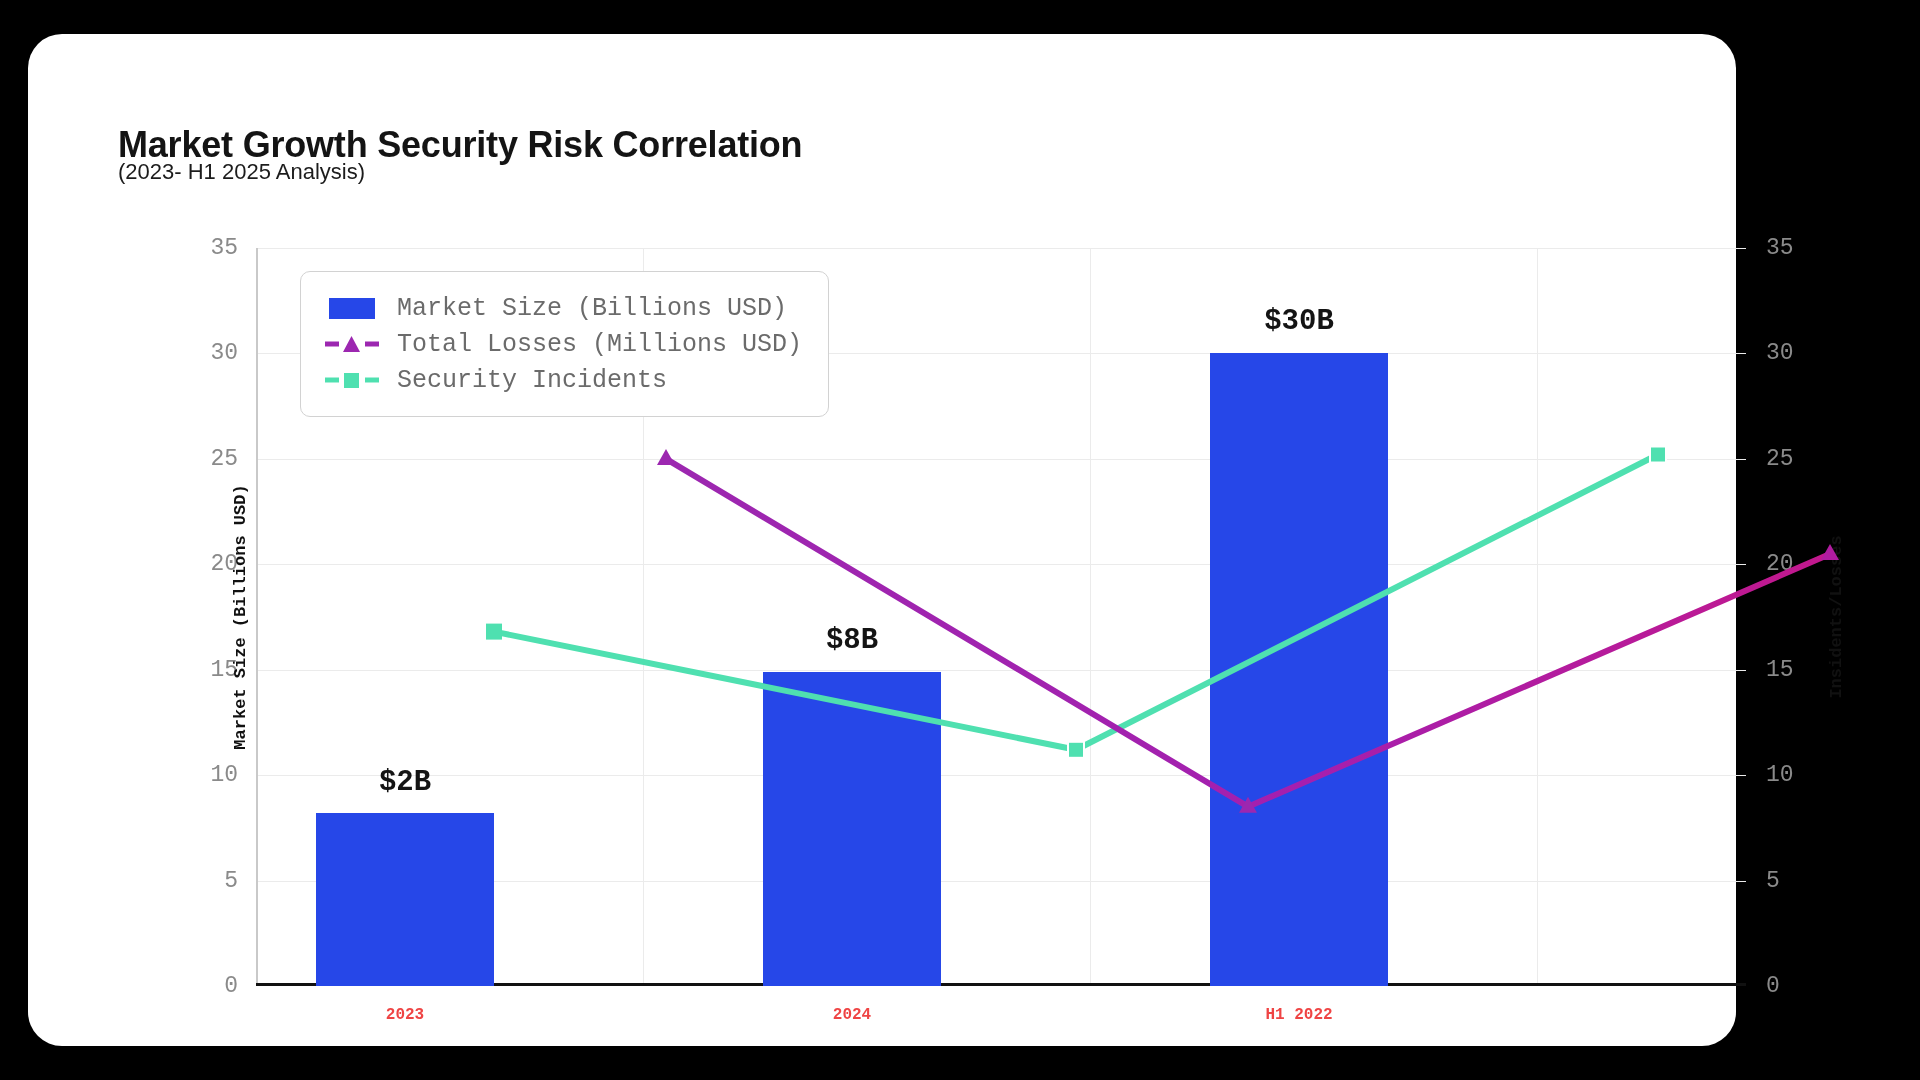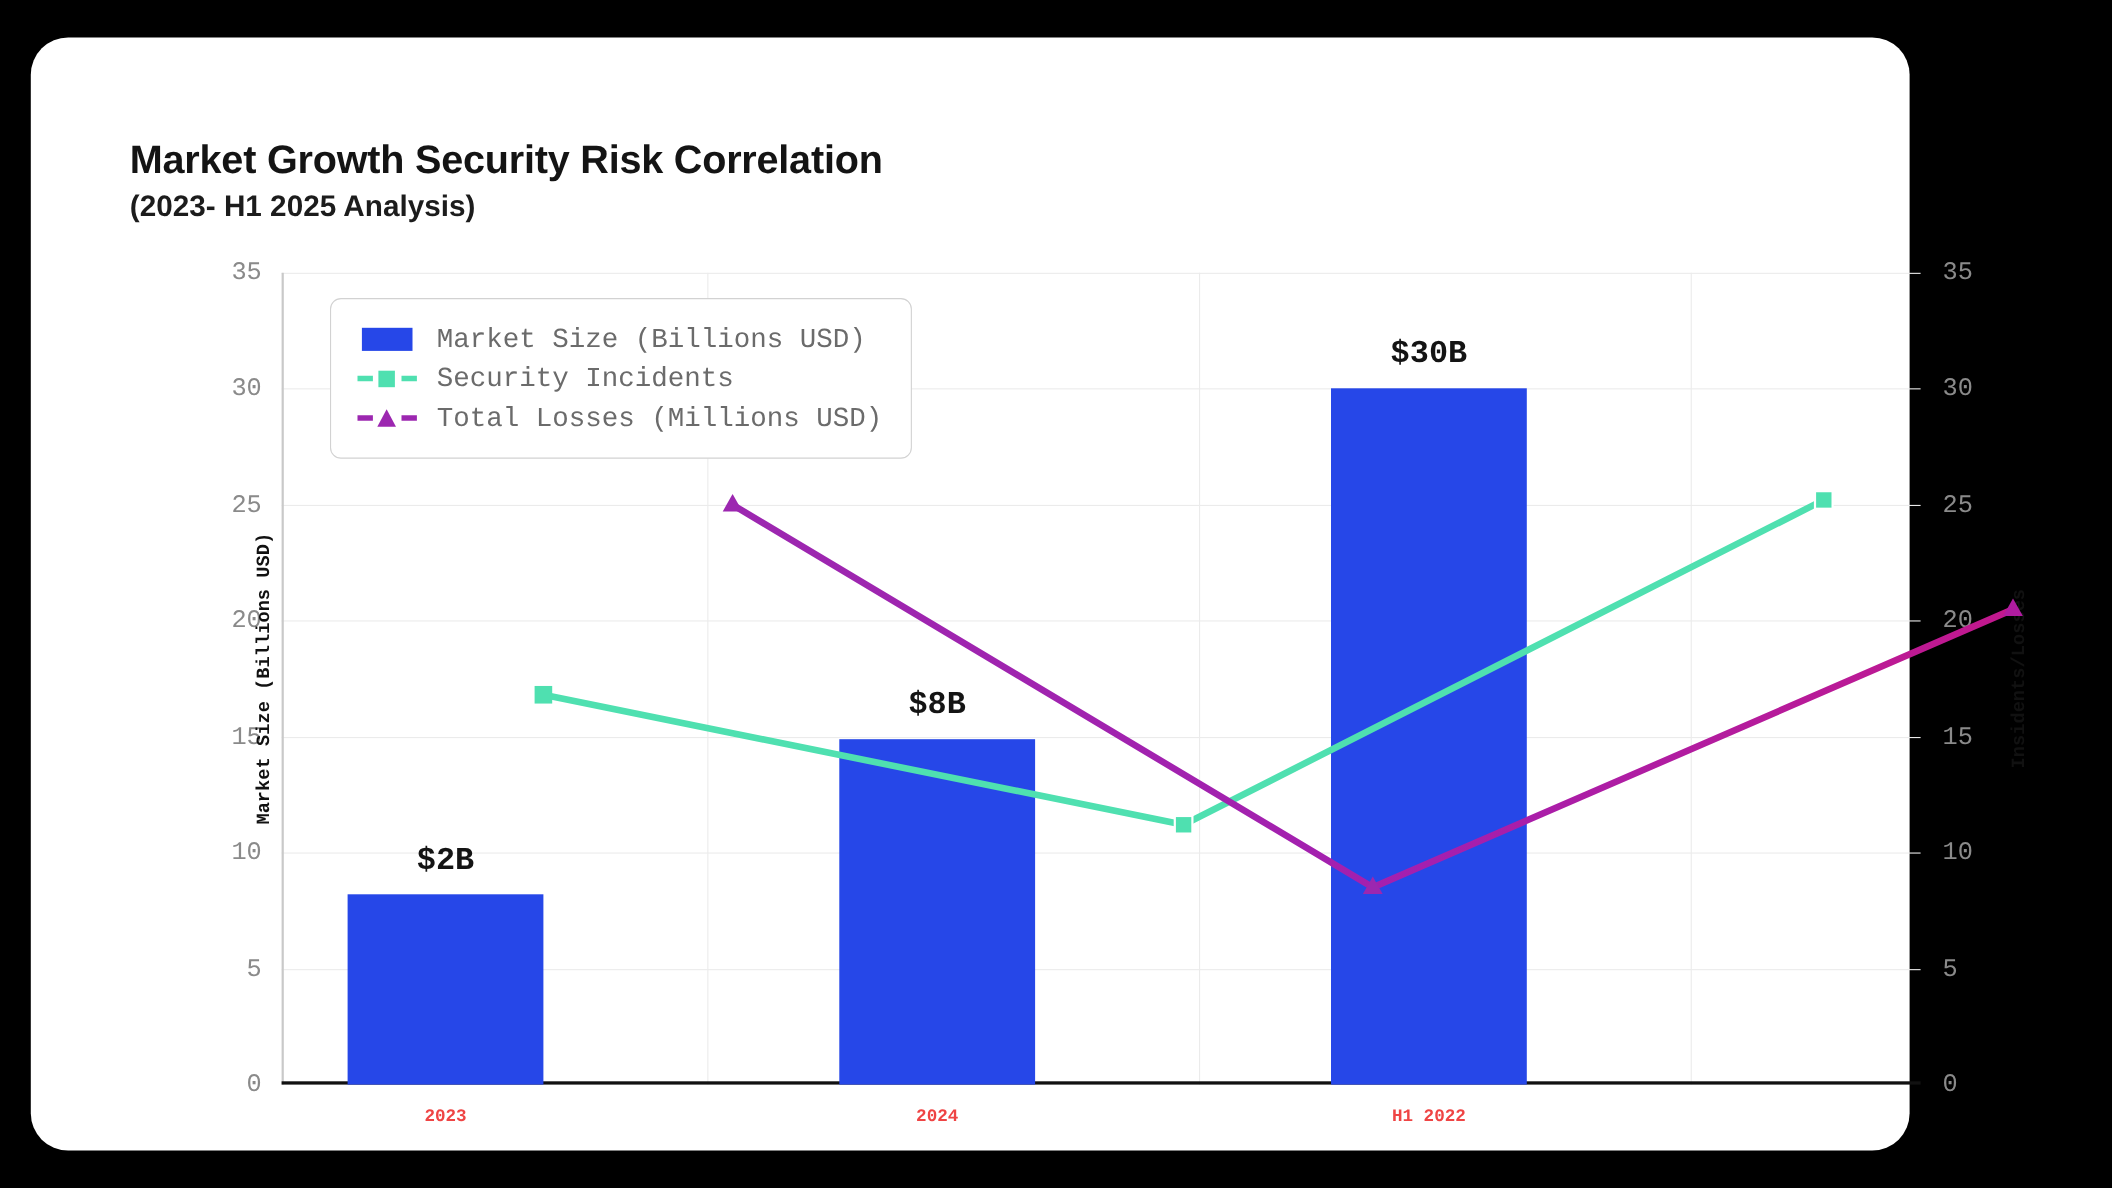--- a/index.html
+++ b/index.html
@@ -14,22 +14,22 @@
     width:1708px;height:1012px;
     background:#fff;border-radius:34px;
     box-sizing:border-box;
   }
   .title{
     position:absolute;left:90px;top:90px;
     font-size:36px;font-weight:700;color:#141414;
     letter-spacing:-0.2px;white-space:nowrap;
   }
   .subtitle{
-    position:absolute;left:90px;top:138px;
-    font-size:27px;font-weight:700;color:#1c1c1c;
+    position:absolute;left:90px;top:125px;
+    font-size:22px;font-weight:400;color:#1c1c1c;
     white-space:nowrap;
   }
 
   
   .plot{
     position:absolute;
     left:228px;top:214px;
     width:1490px;height:738px;font-family:Liberation Mono, monospace;
   }
   .gridline{
@@ -202,37 +202,37 @@
       <polygon points="992,548.8 1001,564.8 983,564.8" fill="#9C27B0"></polygon>
       <polygon points="1574,296.1 1583,312.1 1565,312.1" fill="#B01CA0"></polygon>
     </svg>
 
     <div class="legend" style="left:44px;top:23px;">
       <div class="legend-row">
         <span class="legend-key">
           <span class="swatch-bar"></span>
         </span>
         <span class="legend-text">Market Size (Billions USD)</span>
+      </div>
+      <div class="legend-row">
+        <span class="legend-key">
+          <svg width="58" height="22" viewBox="0 0 58 22">
+            <line x1="2" y1="11" x2="16" y2="11" stroke="#9C27B0" stroke-width="5" stroke-linecap="butt"></line>
+            <line x1="42" y1="11" x2="56" y2="11" stroke="#9C27B0" stroke-width="5" stroke-linecap="butt"></line>
+            <polygon points="28.5,3 37,19 20,19" fill="#9C27B0"></polygon>
+          </svg>
+        </span>
+        <span class="legend-text">Total Losses (Millions USD)</span>
       </div>
       <div class="legend-row">
         <span class="legend-key">
           <svg width="58" height="22" viewBox="0 0 58 22">
             <line x1="2" y1="11" x2="16" y2="11" stroke="#4FE0B0" stroke-width="5" stroke-linecap="butt"></line>
             <line x1="42" y1="11" x2="56" y2="11" stroke="#4FE0B0" stroke-width="5" stroke-linecap="butt"></line>
             <rect x="21" y="4" width="15" height="15" fill="#4FE0B0"></rect>
           </svg>
         </span>
         <span class="legend-text">Security Incidents</span>
       </div>
-      <div class="legend-row">
-        <span class="legend-key">
-          <svg width="58" height="22" viewBox="0 0 58 22">
-            <line x1="2" y1="11" x2="16" y2="11" stroke="#9C27B0" stroke-width="5" stroke-linecap="butt"></line>
-            <line x1="42" y1="11" x2="56" y2="11" stroke="#9C27B0" stroke-width="5" stroke-linecap="butt"></line>
-            <polygon points="28.5,3 37,19 20,19" fill="#9C27B0"></polygon>
-          </svg>
-        </span>
-        <span class="legend-text">Total Losses (Millions USD)</span>
-      </div>
     </div>
 
   </div>
 </div>
 
 </body></html>

